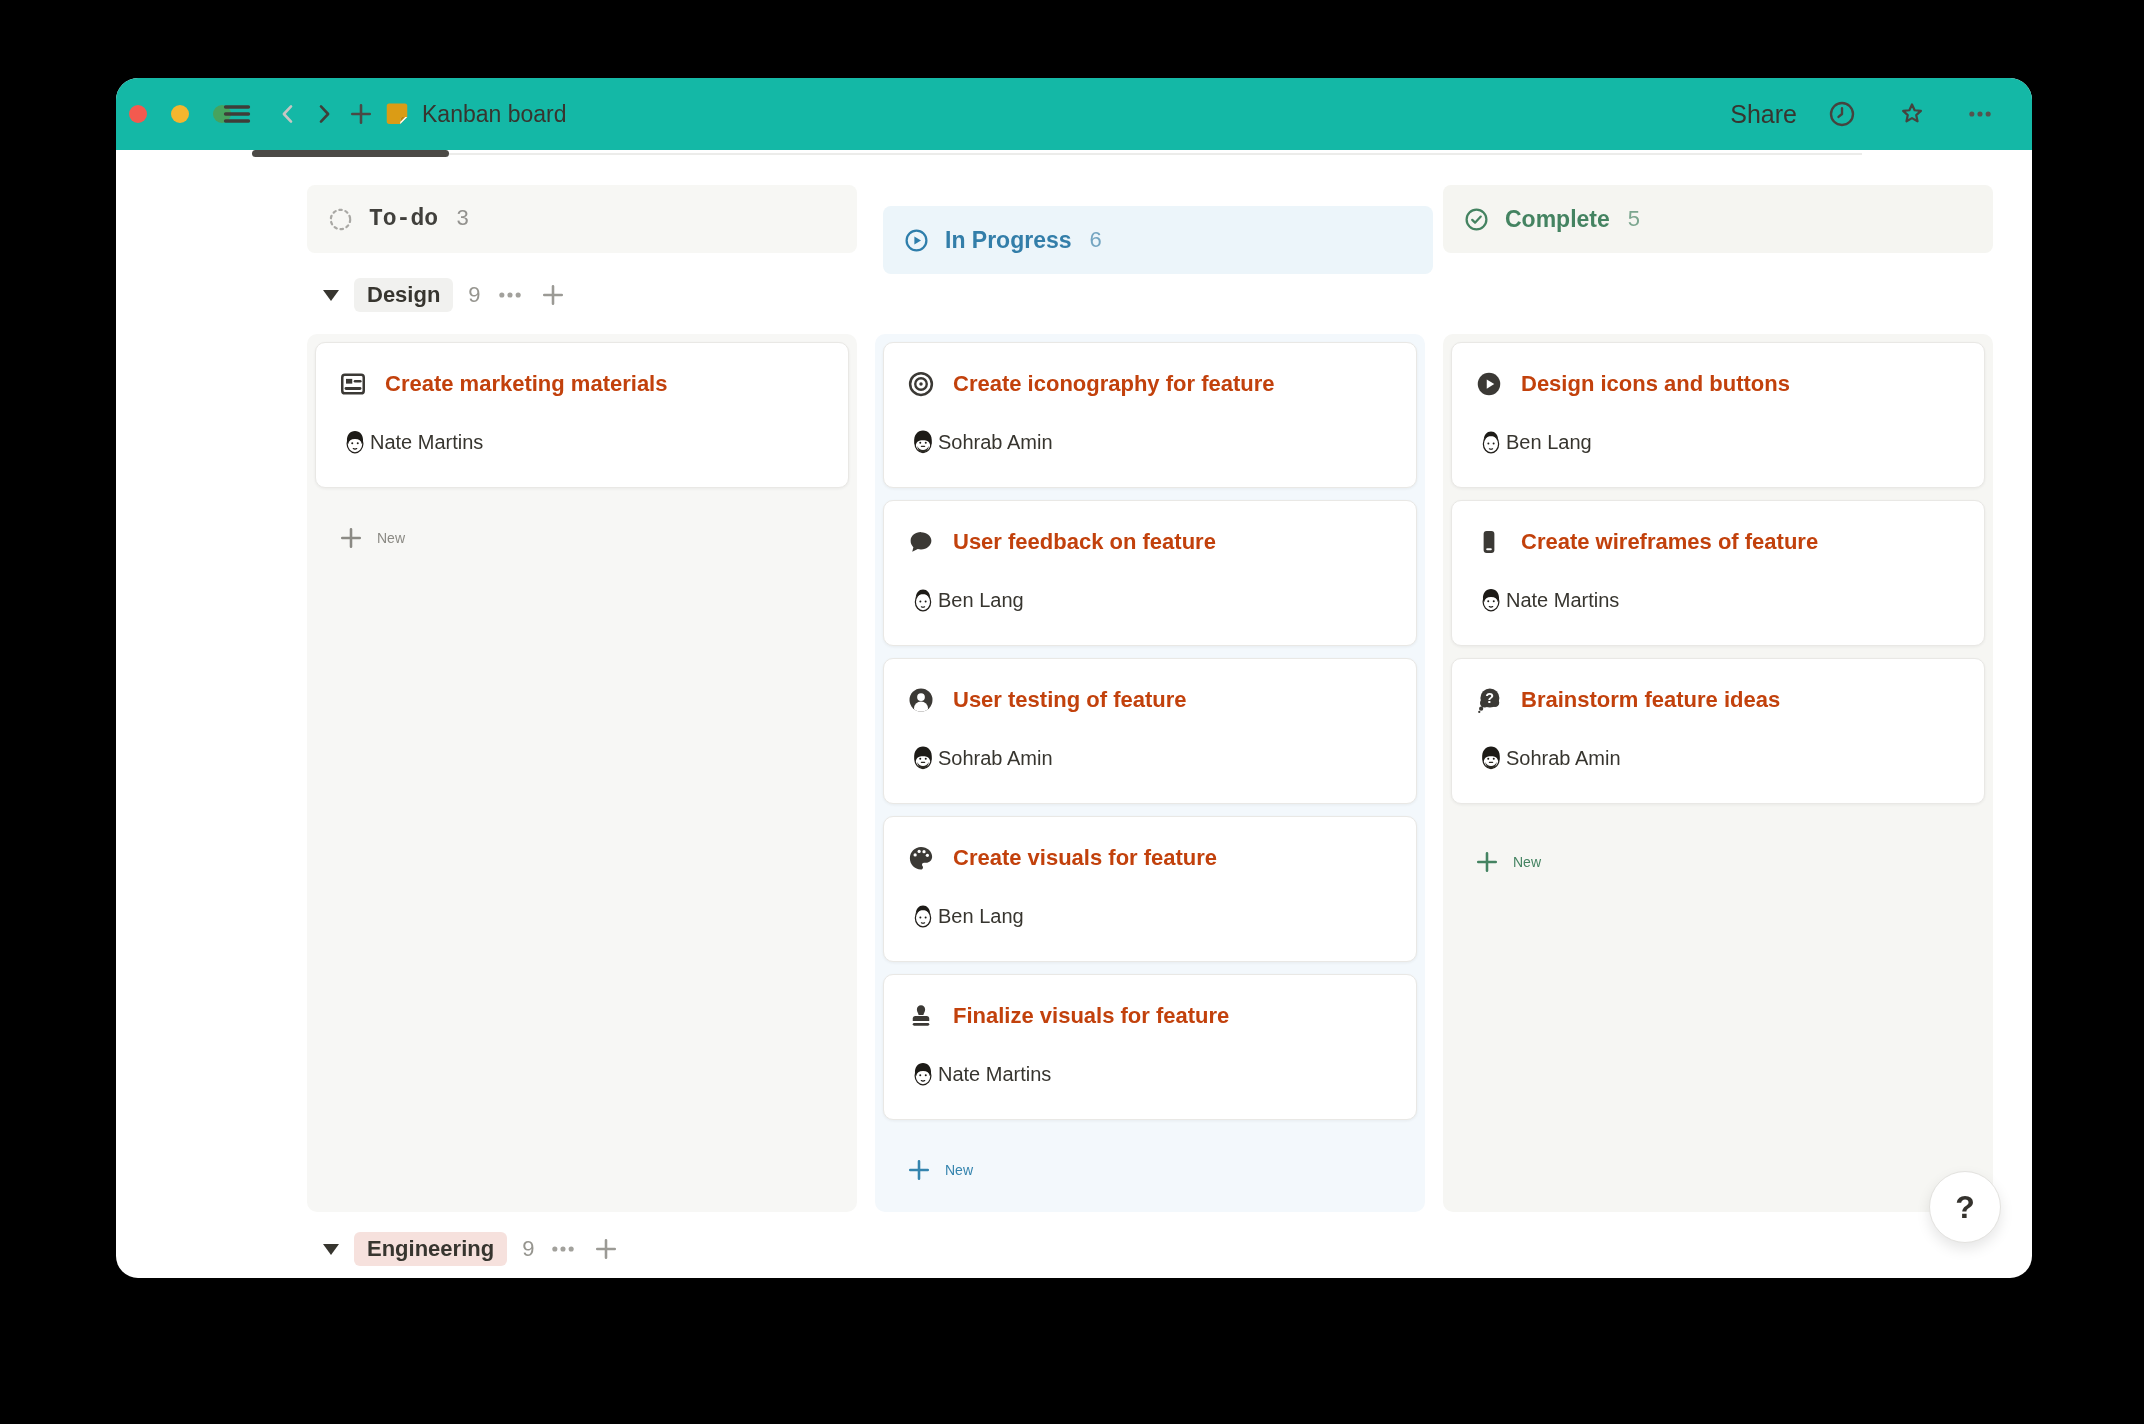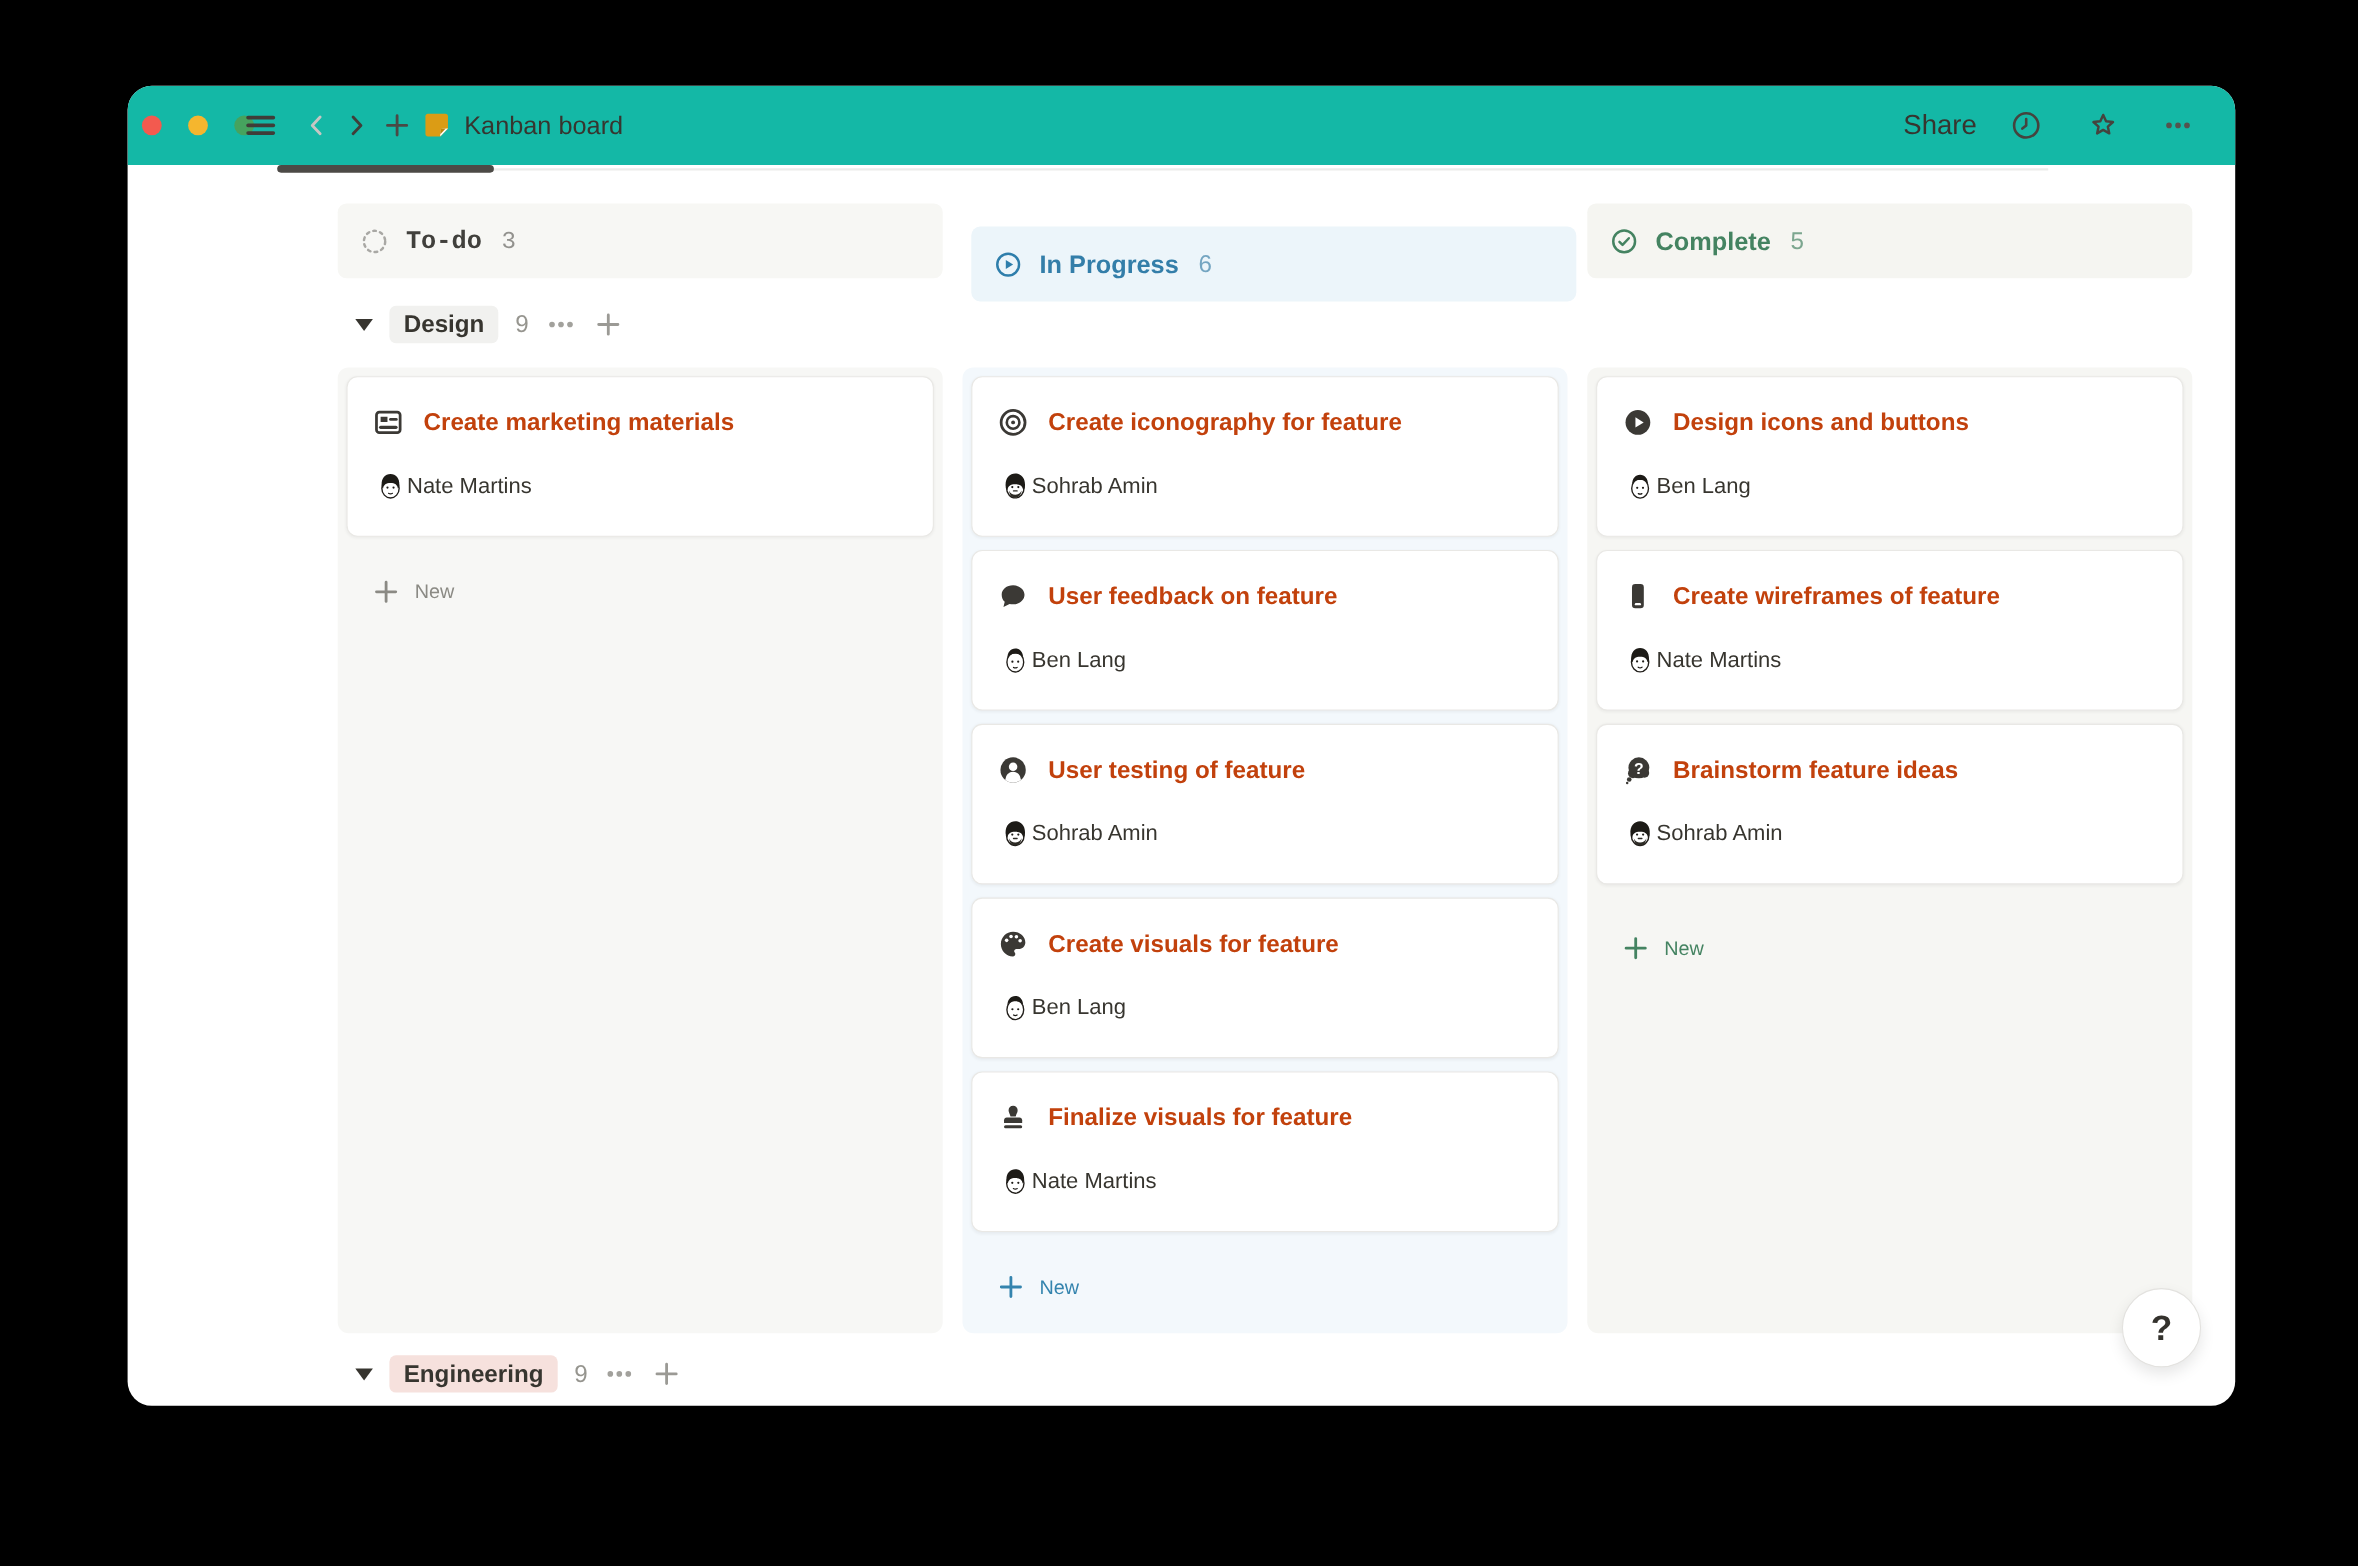--- a/index.html
+++ b/index.html
@@ -40,21 +40,21 @@
   .col-body { position:absolute; top:184px; height:878px; width:550px; border-radius:10px; }
   .card { position:absolute; left:8px; width:534px; height:146px; background:#fff;
           border:1px solid #e9e8e5; border-radius:10px; box-sizing:border-box;
           box-shadow:0 1px 3px rgba(30,30,28,.06); cursor:pointer; }
   .card-row1 { position:absolute; left:22px; top:26px; display:flex; align-items:center; gap:17px; }
   .card-title { font-size:22px; font-weight:600; color:#c2410c; white-space:nowrap; }
   .card-row2 { position:absolute; left:24px; top:84px; display:flex; align-items:center; }
   .assignee-name { font-size:20px; color:#37352f; }
   .avatar { width:30px; height:30px; display:flex; }
   .new-row { position:absolute; left:30px; display:flex; align-items:center; gap:12px;
-             font-size:18px; font-weight:500; cursor:pointer; }
+             font-size:14px; font-weight:500; cursor:pointer; }
   .icon { display:flex; align-items:center; justify-content:center; }
   
   .help-btn { position:absolute; left:1813px; top:1093px; width:72px; height:72px; border-radius:50%;
               background:#fff; border:1px solid #e3e2df; box-shadow:0 6px 14px rgba(0,0,0,.10);
               display:flex; align-items:center; justify-content:center;
               font-size:32px; font-weight:600; color:#34322d; cursor:pointer; box-sizing:border-box; }
 </style>
 </head>
 <body>
 

